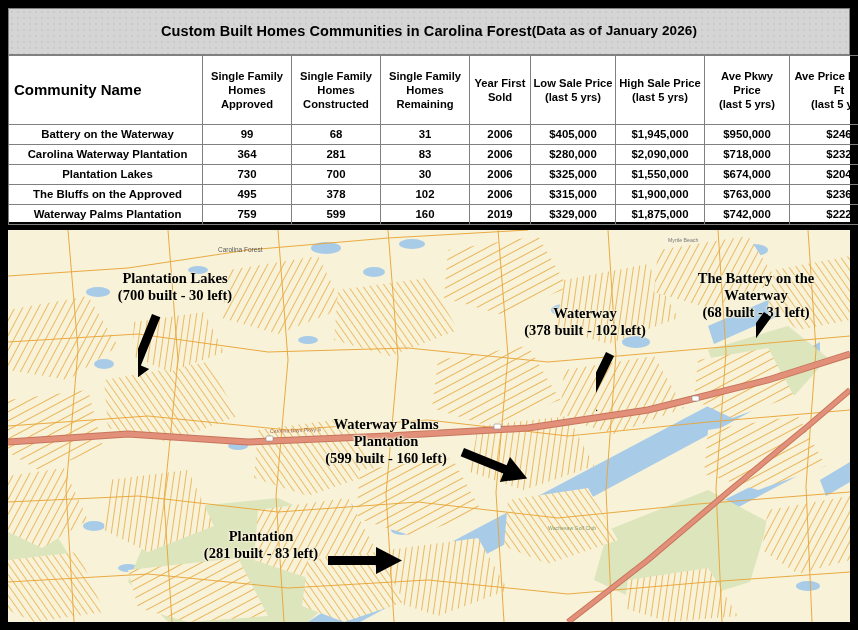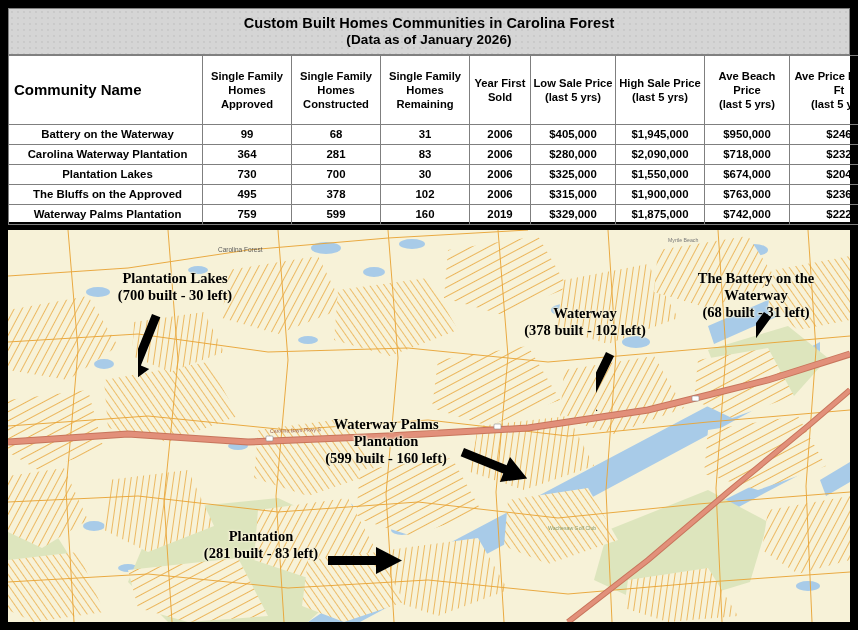--- a/index.html
+++ b/index.html
@@ -5,21 +5,21 @@
   html,body{margin:0;padding:0;background:#000;}
   body{width:858px;height:630px;overflow:hidden;font-family:"Liberation Sans",sans-serif;}
 
   #frame{position:relative;width:858px;height:630px;background:#000;box-sizing:border-box;}
 
   
   #table-panel{position:absolute;left:8px;top:8px;width:842px;height:214px;background:#fff;box-sizing:border-box;}
 
   #title-block{
     height:47px;background:#d5d5d5;border:1px solid #808080;box-sizing:border-box;
-    display:flex;flex-direction:column;align-items:center;justify-content:center;
+    display:flex;align-items:center;justify-content:center;
     background-image:radial-gradient(#c9c9c9 0.7px, transparent 0.8px);
     background-size:6px 6px;
   }
   .title-line{font-size:14.5px;font-weight:bold;color:#000;letter-spacing:.1px;line-height:1.25;}
   .title-line.sub{font-size:13.5px;}
 
   table.grid{border-collapse:collapse;width:842px;table-layout:fixed;}
   table.grid th,table.grid td{
     border:1px solid #7f7f7f;font-weight:bold;color:#000;
     font-size:11.2px;padding:0;text-align:center;box-sizing:border-box;
@@ -89,21 +89,21 @@
             </th>
             <th>
               <div>Low Sale Price</div>
               <div>(last 5 yrs)</div>
             </th>
             <th>
               <div>High Sale Price</div>
               <div>(last 5 yrs)</div>
             </th>
             <th>
-              <div>Ave Beach Price</div>
+              <div>Ave Pkwy Price</div>
               <div>(last 5 yrs)</div>
             </th>
             <th>
               <div>Ave Price Per Sq Ft</div>
               <div>(last 5 yrs)</div>
             </th>
           </tr>
       </thead>
       <tbody id="tbl-body">
           <tr>

